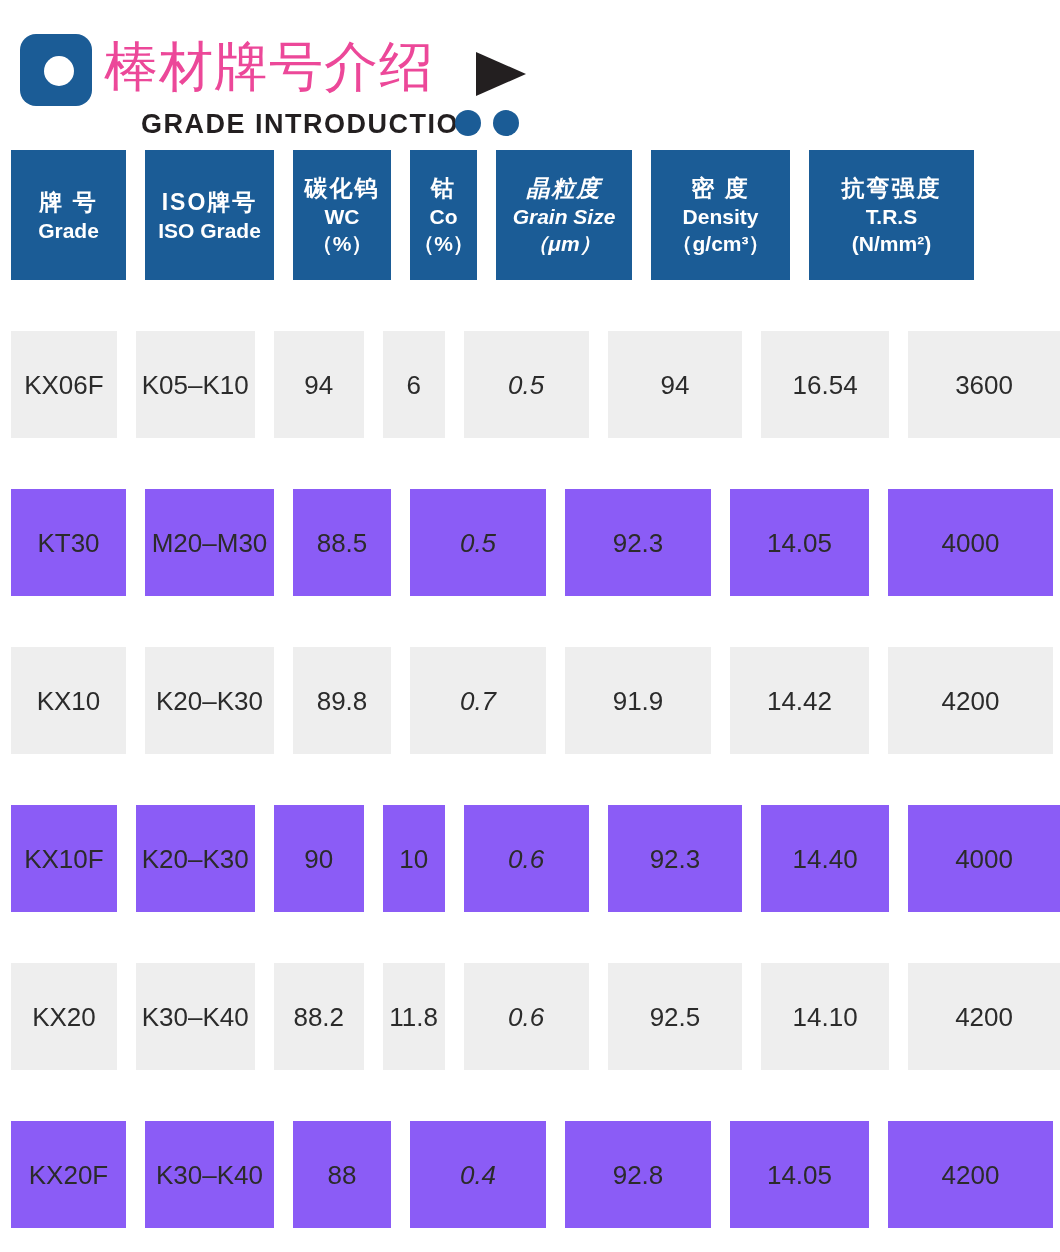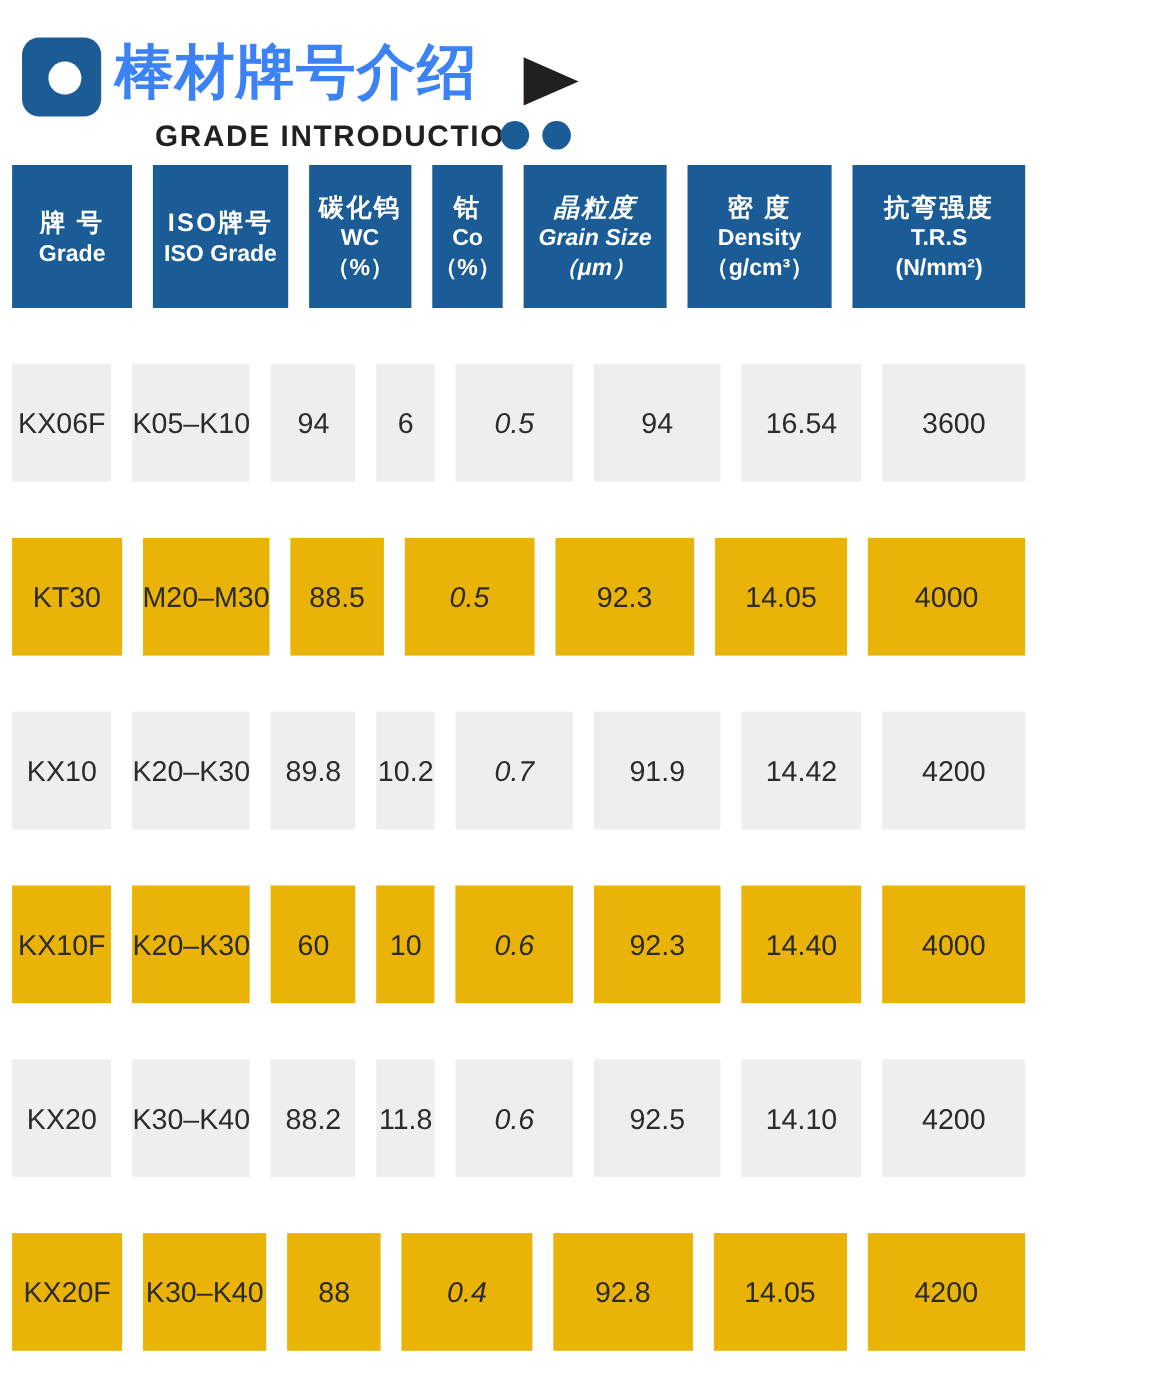--- a/index.html
+++ b/index.html
@@ -40,22 +40,22 @@
     height: 30px;
     border-radius: 50%;
     background: #ffffff;
   }
   #title-cn {
     position: absolute;
     left: 104px;
     top: 30px;
     font-size: 54px;
     line-height: 72px;
-    font-weight: bold;
-    color: #3b82f6;
+    font-weight: normal;
+    color: #ec4899;
     letter-spacing: 1px;
     white-space: nowrap;
   }
   #title-arrow {
     position: absolute;
     left: 476px;
     top: 52px;
     width: 0;
     height: 0;
     border-top: 22px solid transparent;
@@ -90,21 +90,21 @@
 
   
   #grade-table {
     position: absolute;
     left: 0;
     top: 150px;
     width: 1060px;
   }
   .trow {
     display: flex;
-    width: 932px;
+    width: 1060px;
     gap: 12px;
   }
   .cell {
     box-sizing: border-box;
     display: flex;
     flex-direction: column;
     align-items: center;
     justify-content: center;
     text-align: center;
   }
@@ -150,21 +150,21 @@
   
   .drow { height: 107px; margin-top: 51px; }
   .drow .cell {
     height: 107px;
     font-size: 26px;
     line-height: 30px;
     color: #2b2b2b;
     white-space: nowrap;
   }
   .drow.odd .cell  { background: #eeeeee; }
-  .drow.even .cell { background: #eab308; }
+  .drow.even .cell { background: #8b5cf6; }
 </style>
 </head>
 <body>
 
 <div id="title-block">
   <div id="logo-mark">
     <div id="logo-dot"></div>
   </div>
   <div id="title-cn">棒材牌号介绍</div>
   <div id="title-arrow"></div>
@@ -228,30 +228,29 @@
         <div class="cell c2">88.5</div>
         <div class="cell c4">0.5</div>
         <div class="cell c5">92.3</div>
         <div class="cell c6">14.05</div>
         <div class="cell c7">4000</div>
       </div>
       <div class="trow drow odd">
         <div class="cell c0">KX10</div>
         <div class="cell c1">K20–K30</div>
         <div class="cell c2">89.8</div>
-        <div class="cell c3">10.2</div>
         <div class="cell c4">0.7</div>
         <div class="cell c5">91.9</div>
         <div class="cell c6">14.42</div>
         <div class="cell c7">4200</div>
       </div>
       <div class="trow drow even">
         <div class="cell c0">KX10F</div>
         <div class="cell c1">K20–K30</div>
-        <div class="cell c2">60</div>
+        <div class="cell c2">90</div>
         <div class="cell c3">10</div>
         <div class="cell c4">0.6</div>
         <div class="cell c5">92.3</div>
         <div class="cell c6">14.40</div>
         <div class="cell c7">4000</div>
       </div>
       <div class="trow drow odd">
         <div class="cell c0">KX20</div>
         <div class="cell c1">K30–K40</div>
         <div class="cell c2">88.2</div>

